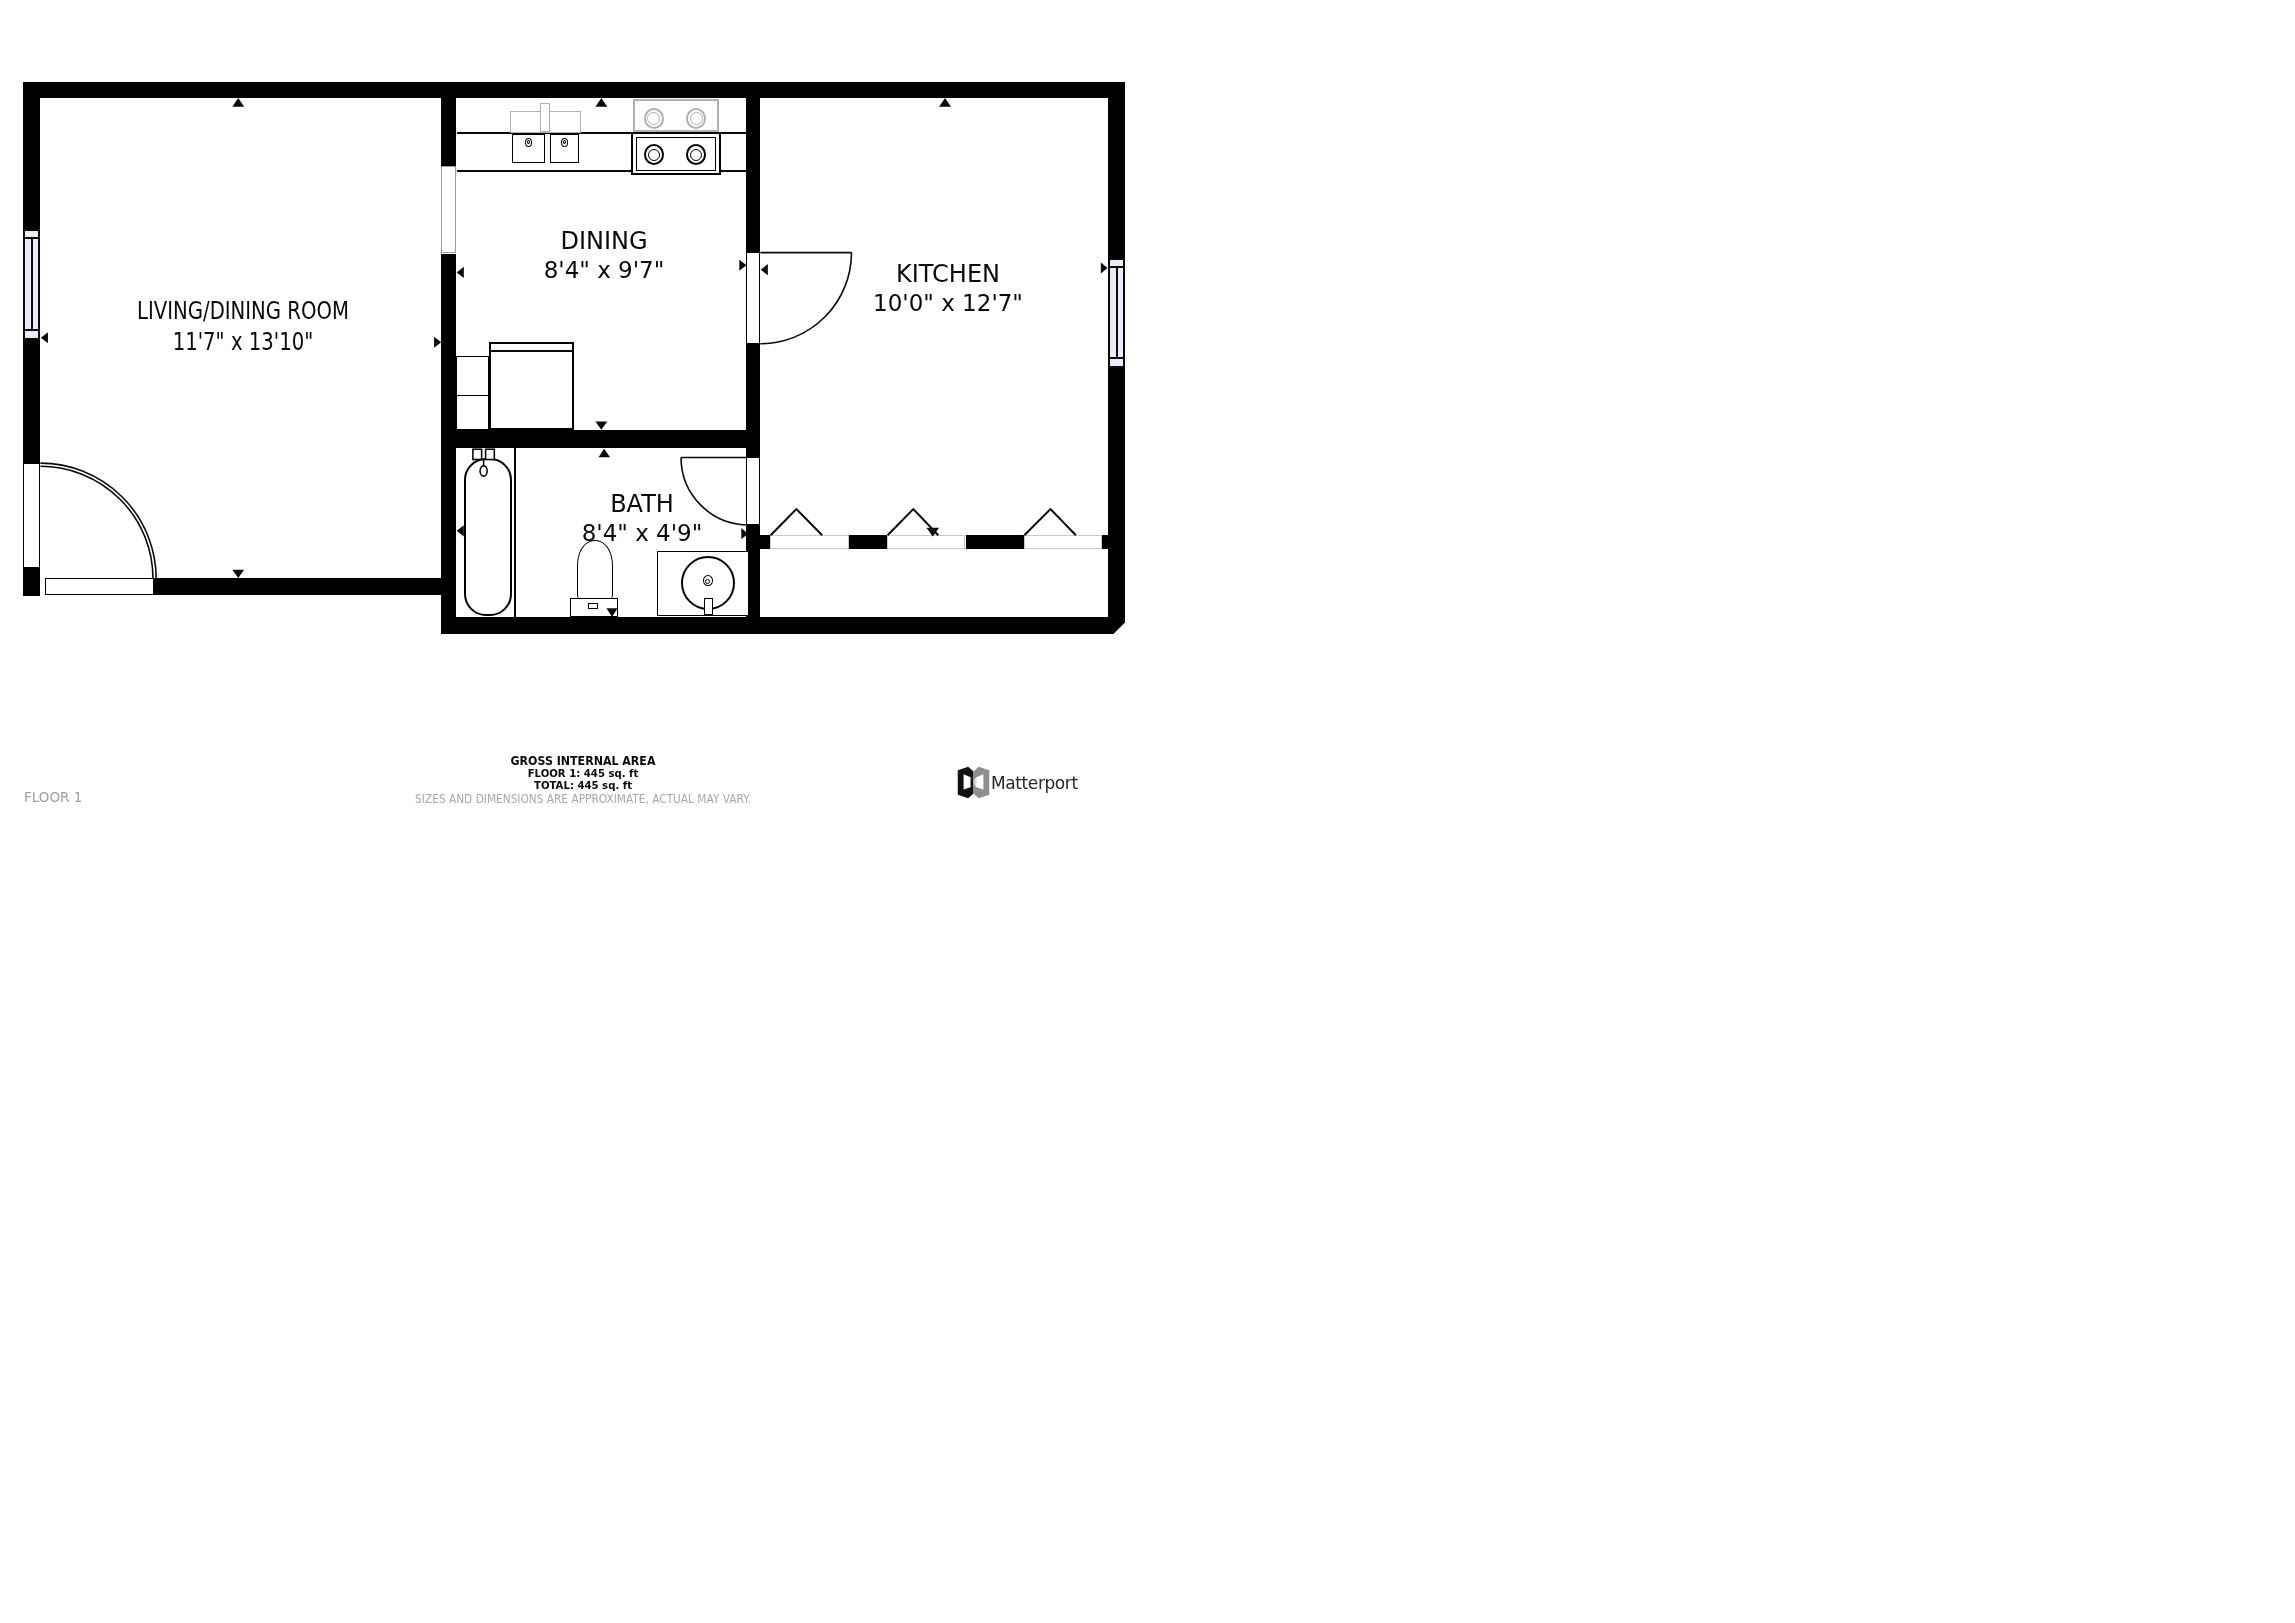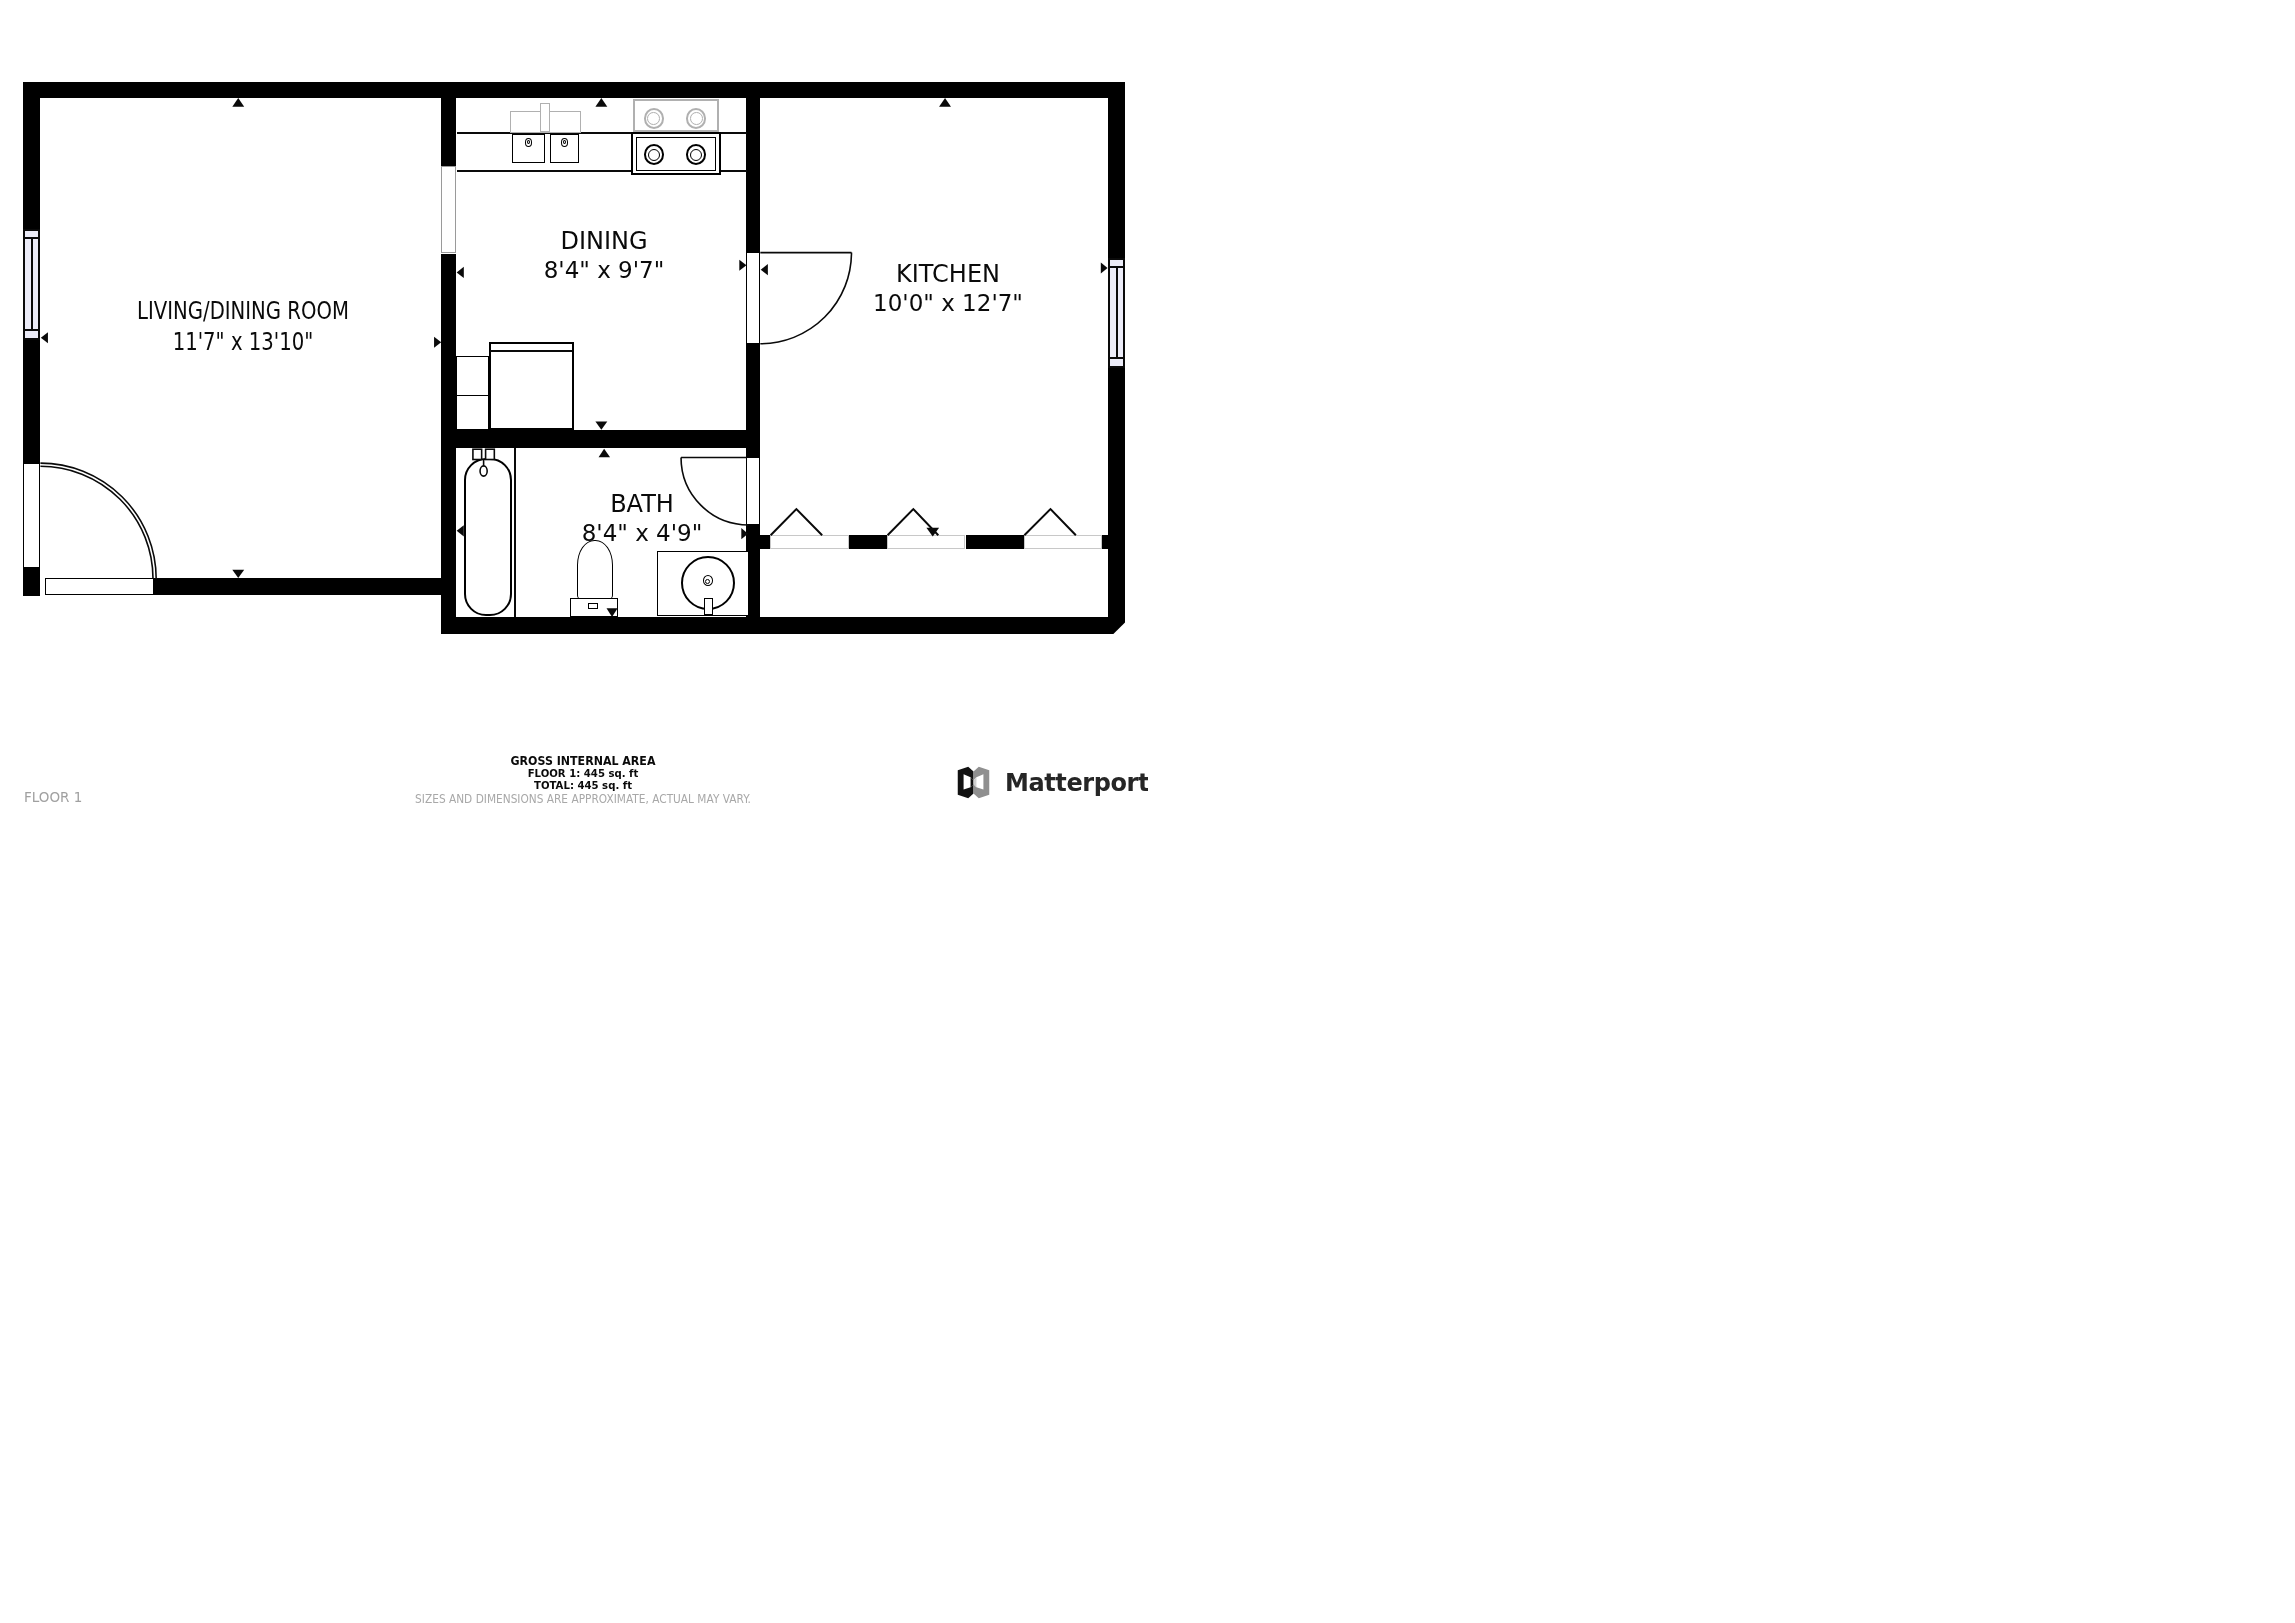--- a/index.html
+++ b/index.html
@@ -22,21 +22,21 @@
   .room-name{font-size:24px;}
   .room-dims{font-size:23px;}
   .squash{transform:translate(-50%,-50%) scaleX(0.8);}
   .footer-center{position:absolute;left:583px;top:755px;transform:translateX(-50%) scaleX(0.92);
                  text-align:center;line-height:1.08;}
   .fc1{font-size:12px;font-weight:bold;}
   .fc2{font-size:11px;font-weight:bold;}
   .fc-disc{font-size:11.5px;color:#a8a8a8;margin-top:1.6px;}
   .floor-label{position:absolute;left:24px;top:789px;font-size:13.5px;color:#a0a0a0;}
   .brand{position:absolute;left:956px;top:766px;display:flex;align-items:center;z-index:6;}
-  .brand-text{font-size:24px;font-weight:bold;color:#262626;margin-left:14px;letter-spacing:-0.4px;}
+  .brand-text{font-size:17px;font-weight:normal;color:#262626;margin-left:0;letter-spacing:-0.4px;}
 </style>
 </head>
 <body>
 
 <div class="page">
 
   <div class="w" style="left:23px;top:82px;width:1102px;height:16px;"></div>
 
   <div class="w" style="left:23px;top:82px;width:17.4px;height:147px;"></div>
   <div class="win" style="left:23px;top:229px;width:17.4px;height:111px;">

